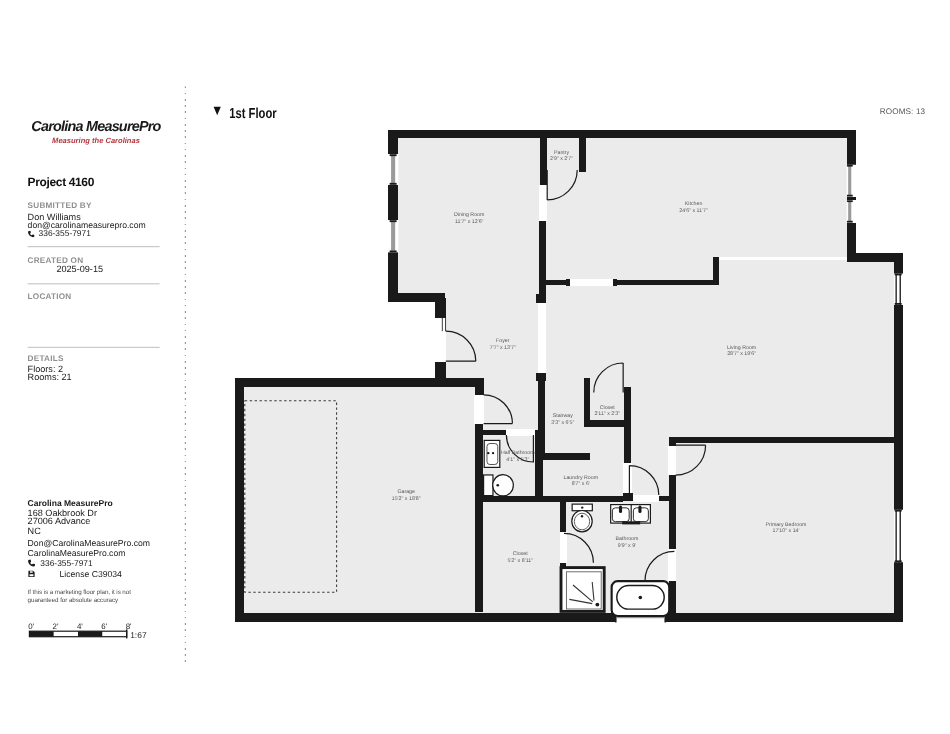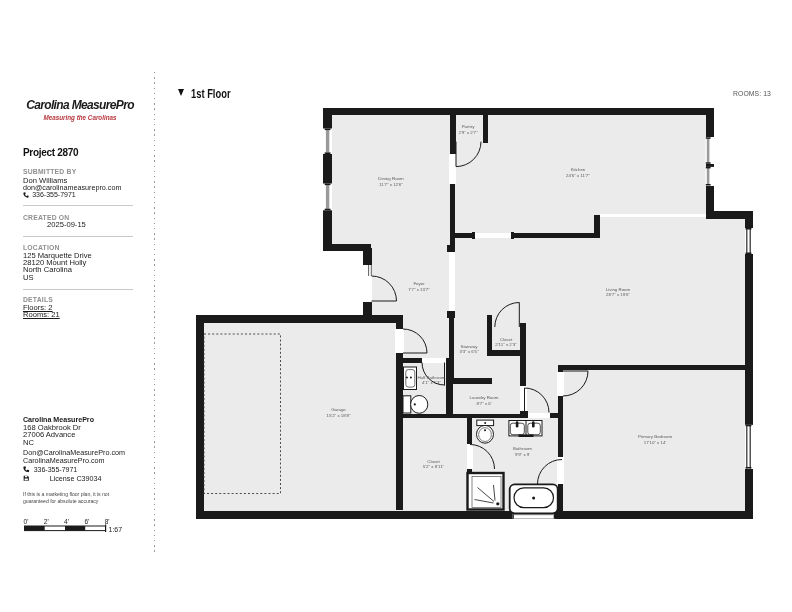--- a/index.html
+++ b/index.html
@@ -12,46 +12,45 @@
 </head>
 <body>
 
 <div class="abs" style="left:0;top:12px;width:160px;height:597px;">
 
   <div class="abs" style="left:25px;top:86px;width:110px;text-align:center;">
     <div style="font-size:12px;font-weight:bold;font-style:italic;color:#1a1a1a;white-space:nowrap;letter-spacing:-0.65px;">Carolina MeasurePro</div>
     <div style="font-size:6.3px;font-weight:bold;font-style:italic;color:#b5373d;margin-top:1.5px;">Measuring the Carolinas</div>
   </div>
 
-  <div class="abs" style="left:23px;top:135px;font-size:10px;font-weight:bold;color:#111;letter-spacing:-0.3px;">Project 2870</div>
+  <div class="abs" style="left:23px;top:135px;font-size:10px;font-weight:bold;color:#111;letter-spacing:-0.3px;">Project 4160</div>
 
   <div class="abs seclabel" style="left:23px;top:155.5px;">SUBMITTED BY</div>
   <div class="abs body8" style="left:23px;top:164.5px;">Don Williams<br><span style="font-size:7.2px;">don@carolinameasurepro.com</span></div>
 
   <div class="abs body8" style="left:23px;top:178.5px;">
     <svg width="6" height="6" style="vertical-align:-1px" viewBox="0 0 10 10">
         <path d="M1.6 0.7 L3.8 0.5 Q4.7 2.3 4.3 3.5 L3.3 4.5 Q4.2 6.2 5.7 6.9 L6.7 5.9 Q7.9 5.5 9.5 6.3 L9.3 8.4 Q9.1 9.6 7.6 9.4 Q1.3 8.4 0.6 2.6 Q0.5 0.9 1.6 0.7 Z" fill="#1a1a1a"></path>
       </svg>
     <span style="margin-left:1px;font-size:7px;">336-355-7971</span>
   </div>
 
   <div class="abs rule" style="left:23px;top:193px;"></div>
 
   <div class="abs seclabel" style="left:23px;top:201.5px;">CREATED ON</div>
   <div class="abs body8" style="left:23px;top:209px;padding-left:24px;">2025-09-15</div>
 
   <div class="abs rule" style="left:23px;top:223.5px;"></div>
 
   <div class="abs seclabel" style="left:23px;top:232px;">LOCATION</div>
-  <div class="abs body8" style="left:23px;top:239.5px;">125 Marquette Drive<br>28120 Mount Holly<br>North Carolina<br>US</div>
 
   <div class="abs rule" style="left:23px;top:277px;"></div>
 
   <div class="abs seclabel" style="left:23px;top:284px;">DETAILS</div>
-  <div class="abs body8" style="left:23px;top:291.5px;text-decoration:underline;">Floors: 2<br>Rooms: 21</div>
+  <div class="abs body8" style="left:23px;top:291.5px;">Floors: 2<br>Rooms: 21</div>
 
   <div class="abs body8" style="left:23px;top:403.5px;"><b style="font-size:7.1px;">Carolina MeasurePro</b><br>168 Oakbrook Dr<br>27006 Advance<br>NC</div>
   <div class="abs body8" style="left:23px;top:437px;font-size:7.2px;line-height:7.6px;">Don@CarolinaMeasurePro.com<br>CarolinaMeasurePro.com</div>
 
   <div class="abs body8" style="left:23px;top:453.5px;">
     <svg width="6.5" height="6.5" style="vertical-align:-1px" viewBox="0 0 10 10">
         <path d="M1.6 0.7 L3.8 0.5 Q4.7 2.3 4.3 3.5 L3.3 4.5 Q4.2 6.2 5.7 6.9 L6.7 5.9 Q7.9 5.5 9.5 6.3 L9.3 8.4 Q9.1 9.6 7.6 9.4 Q1.3 8.4 0.6 2.6 Q0.5 0.9 1.6 0.7 Z" fill="#1a1a1a"></path>
       </svg>
     <span style="margin-left:2px;font-size:7px;">336-355-7971</span>
   </div>

